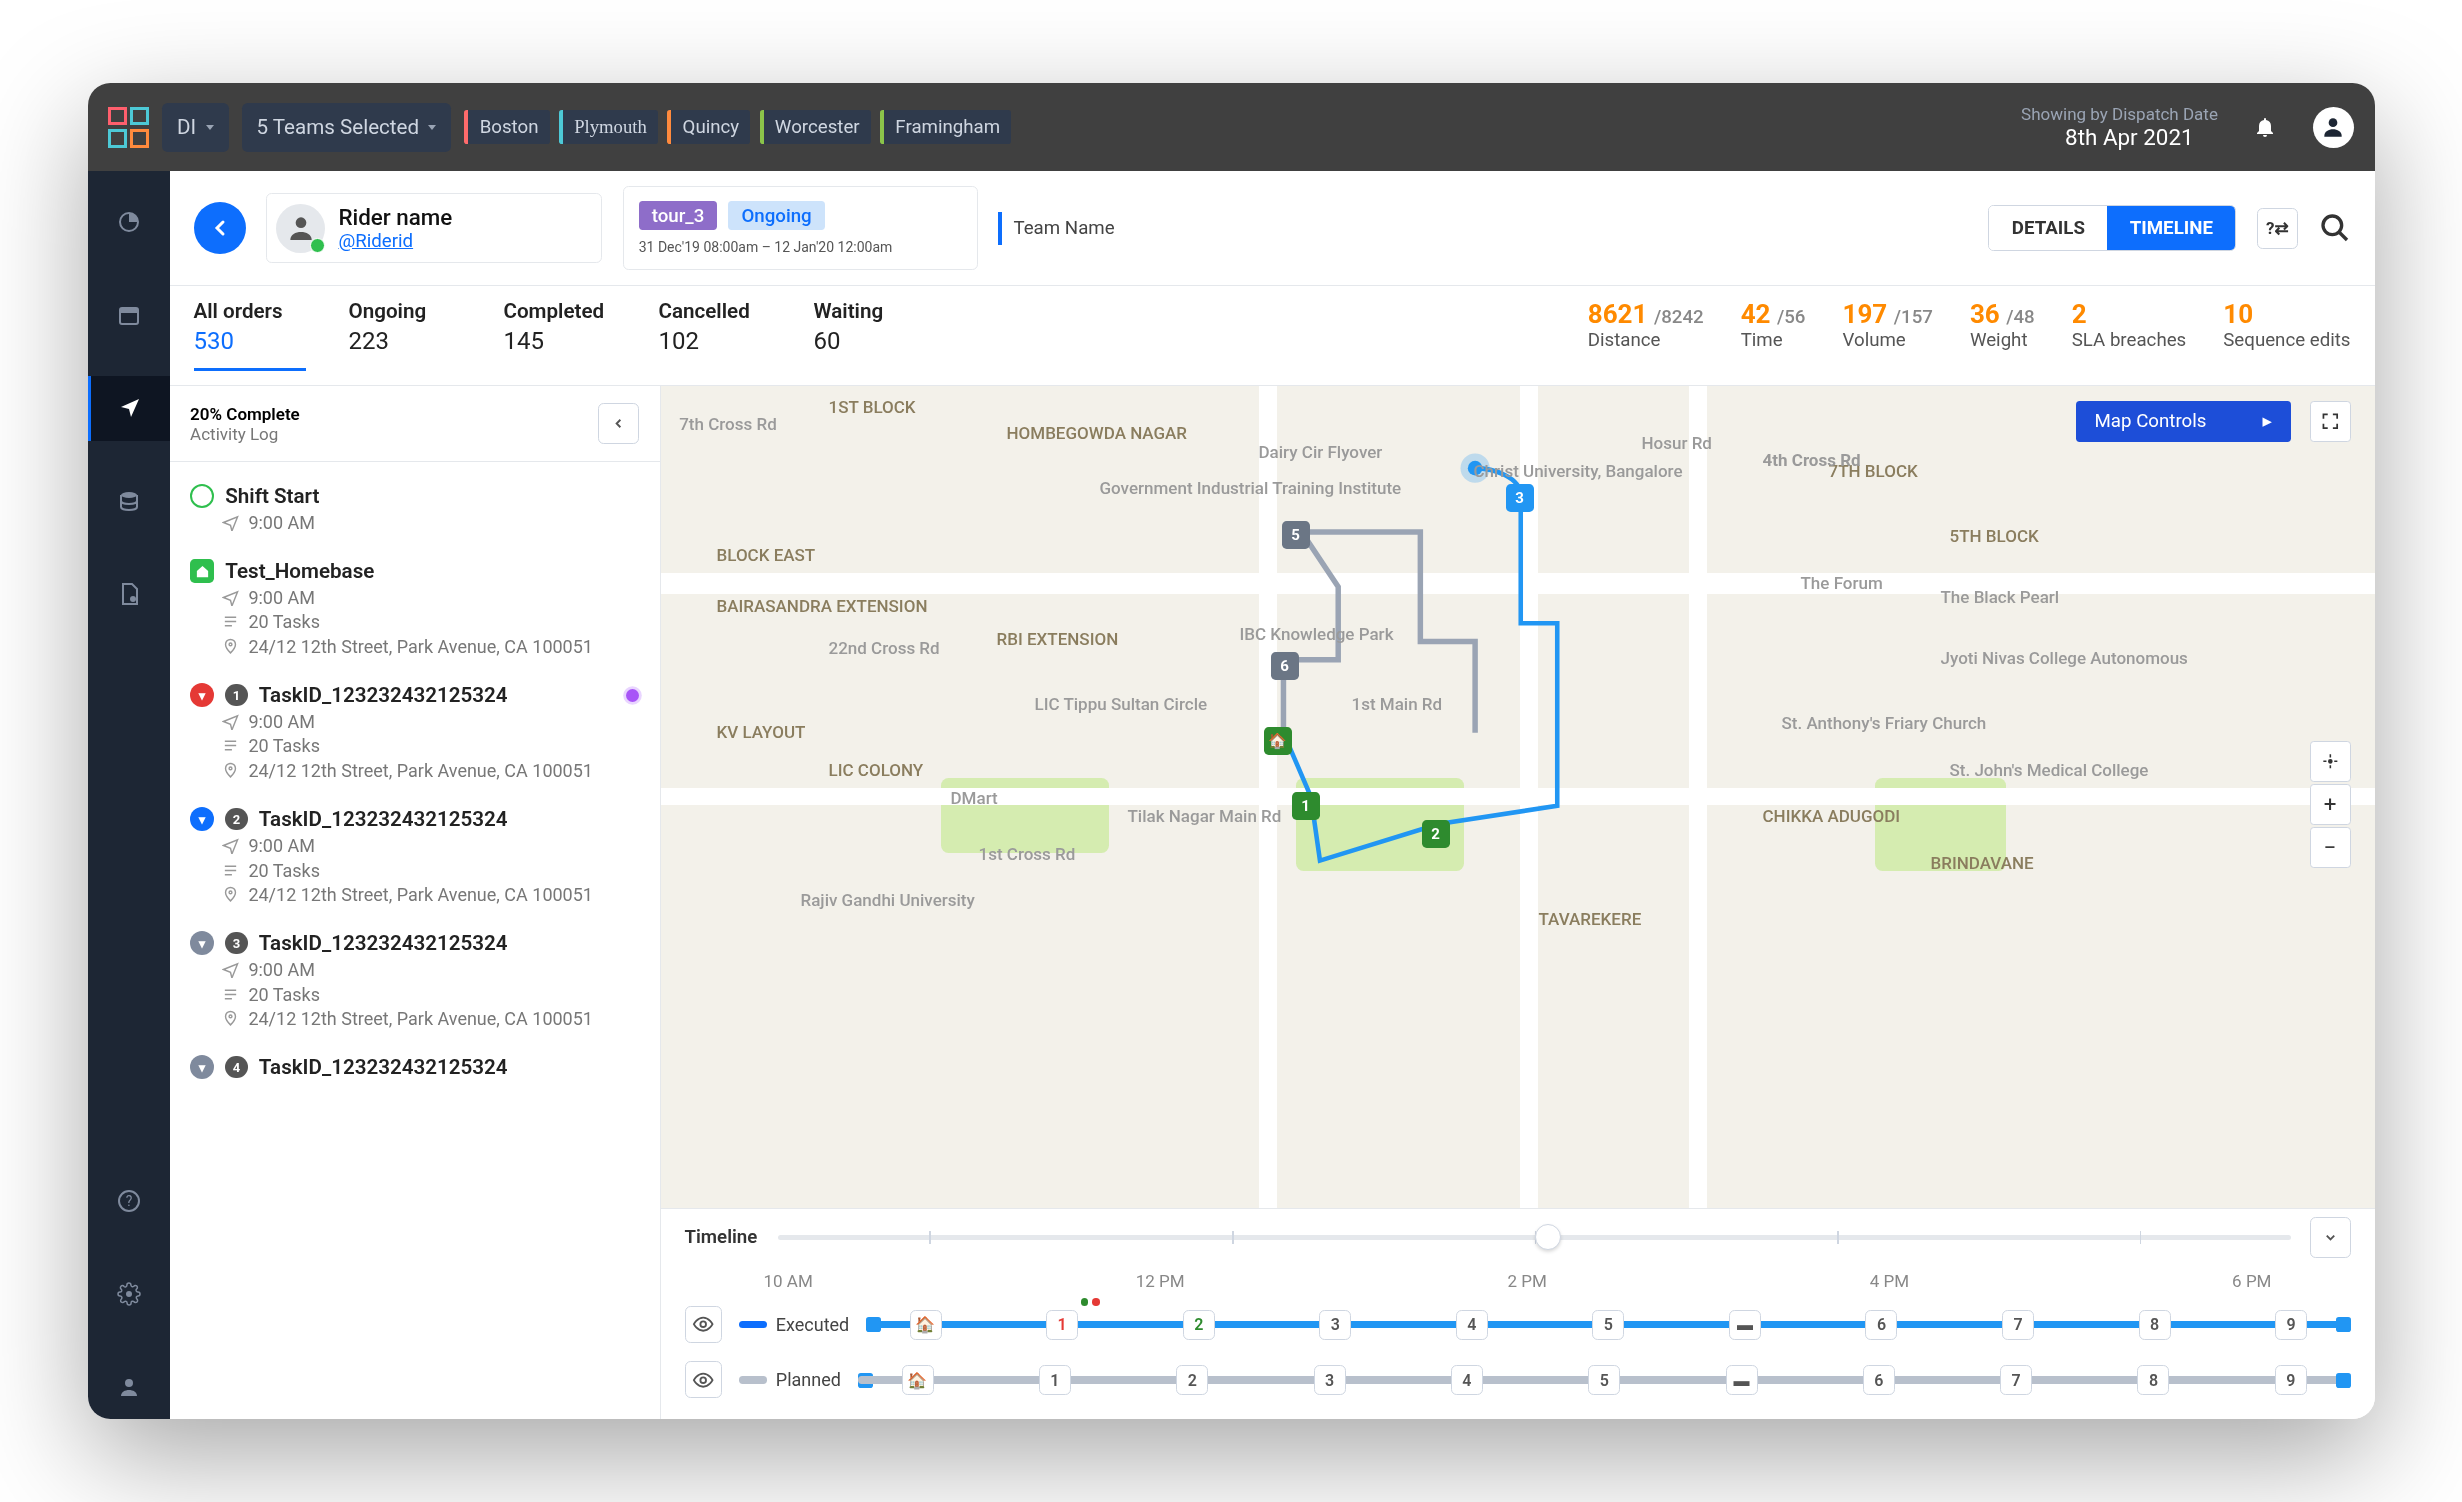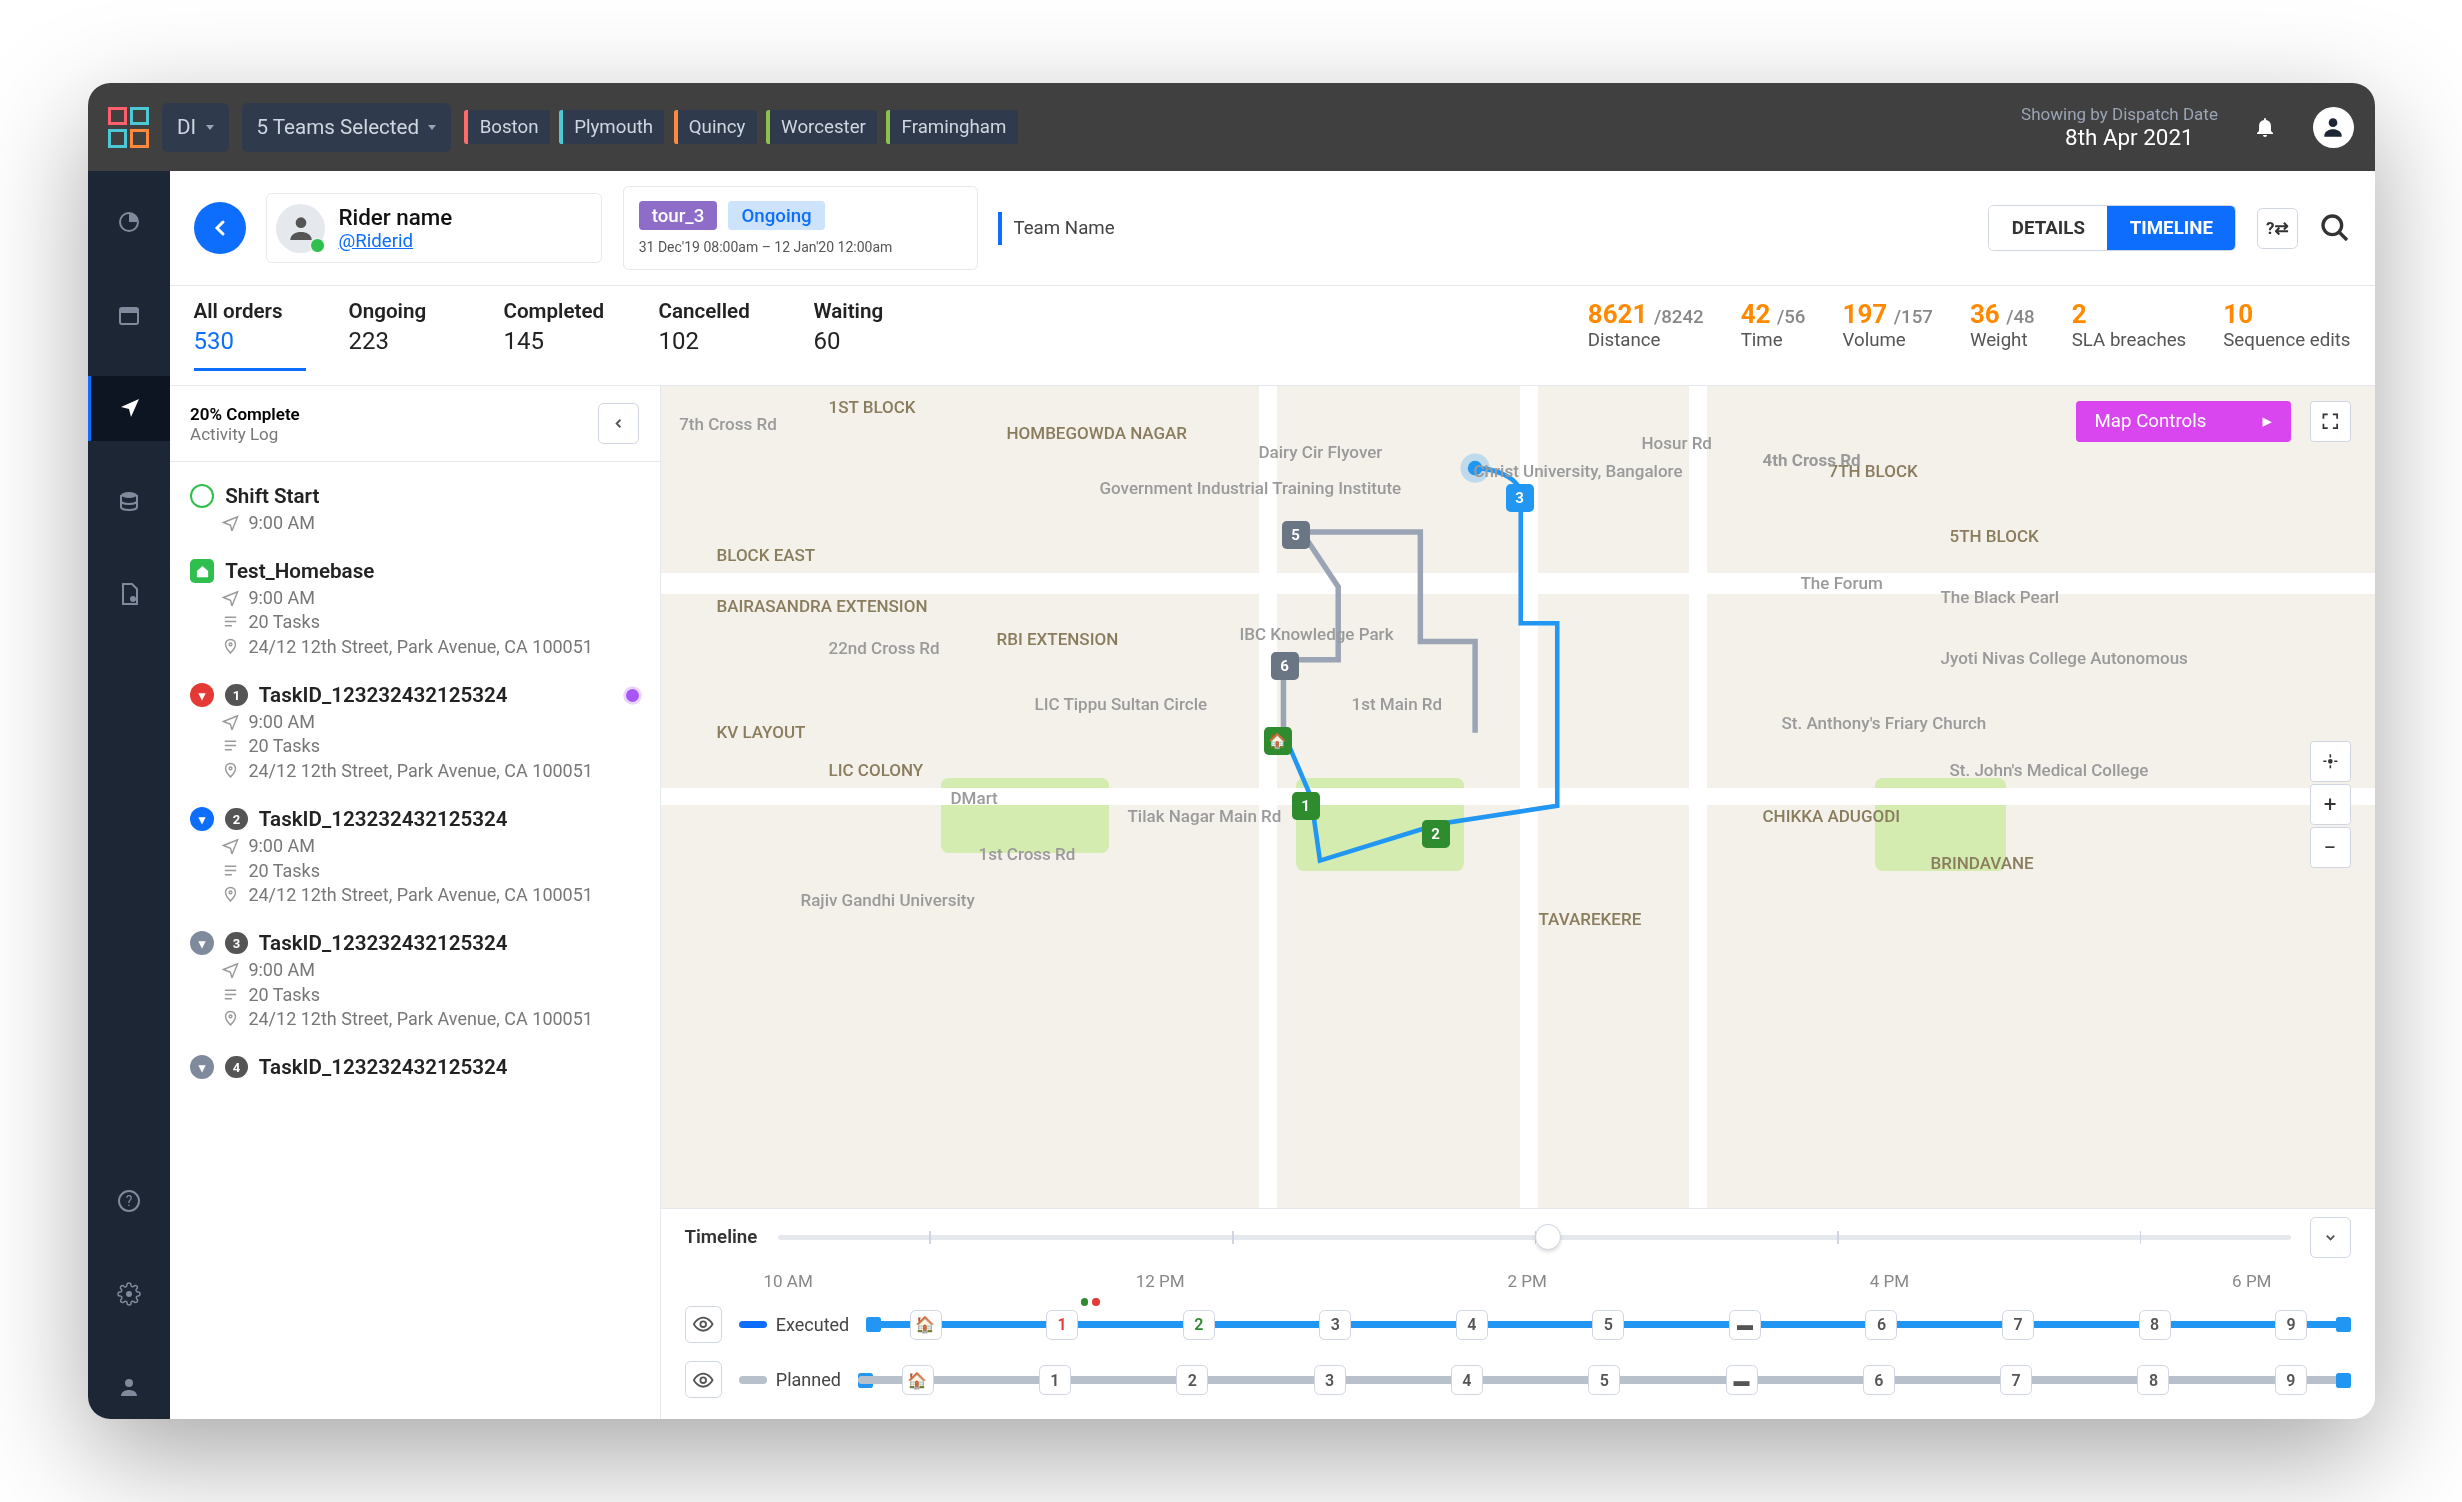--- a/index.html
+++ b/index.html
@@ -89,21 +89,21 @@
 .map-road { position: absolute; background: #fff; }
 .map-green { position: absolute; background: #d5ecb0; }
 .map-label { position: absolute; font-size: 17px; color: #8a7d5e; font-weight: 500; }
 .map-label.grey { color: #9a9a9a; }
 .route-blue { stroke: #2196f3; stroke-width: 5; fill: none; }
 .route-grey { stroke: #9aa4b4; stroke-width: 6; fill: none; }
 .mk { position: absolute; width: 28px; height: 28px; border-radius: 4.7px; color: #fff; font-size: 15px; font-weight: 700; display: flex; align-items: center; justify-content: center; transform: translate(-50%, -50%); }
 .mk.g { background: #2e8b2e; }
 .mk.b { background: #2196f3; }
 .mk.gr { background: #6b7685; }
-.map-ctrl-btn { position: absolute; background: #d946ef; color: #fff; padding: 9.3px 18.7px; border-radius: 3.7px; font-size: 18.7px; display: flex; align-items: center; gap: 56px; top: 15px; right: 84px; }
+.map-ctrl-btn { position: absolute; background: #1d4ed8; color: #fff; padding: 9.3px 18.7px; border-radius: 3.7px; font-size: 18.7px; display: flex; align-items: center; gap: 56px; top: 15px; right: 84px; }
 .fs-btn, .zoom-btn { position: absolute; width: 41px; height: 41px; background: #fff; border: 0.9px solid #cfd6e1; border-radius: 3.7px; display: flex; align-items: center; justify-content: center; }
 .fs-btn { top: 15px; right: 24px; }
 .zoom-col { position: absolute; right: 24px; top: 355px; display: flex; flex-direction: column; gap: 1.9px; }
 
 .timeline-sec { border-top: 0.9px solid #e5e8ec; background: #fff; }
 .tl-slider-row { display: flex; align-items: center; padding: 7.5px 24px; gap: 18.7px; }
 .tl-slider-row .lbl { font-size: 18.7px; font-weight: 600; color: #333; min-width: 75px; }
 .tl-track { flex: 1; height: 5.6px; background: #e5e8ec; border-radius: 2.8px; position: relative; }
 .tl-thumb { position: absolute; top: -10.3px; left: 50%; width: 26px; height: 26px; background: #fff; border: 0.9px solid #cfd6e1; border-radius: 50%; box-shadow: 0 1.9px 3.7px rgba(0,0,0,.15); }
 .tl-tick { position: absolute; top: -3.7px; width: 1.9px; height: 13px; background: #cfd6e1; }
@@ -140,21 +140,21 @@
     <div class="select-box">
         <span>DI</span>
         <span class="chev"></span>
       </div>
     <div class="select-box">
         <span>5 Teams Selected</span>
         <span class="chev"></span>
       </div>
     <div class="tag-row" id="city-tags">
         <div class="city-tag" style="border-left-color: rgb(255, 107, 107);">Boston</div>
-        <div class="city-tag" style="border-left-color: rgb(77, 201, 214);">Plymouth</div>
+        <div class="city-tag" style="border-left-color: rgb(77, 201, 214); font-family: Liberation Serif, serif;">Plymouth</div>
         <div class="city-tag" style="border-left-color: rgb(255, 138, 61);">Quincy</div>
         <div class="city-tag" style="border-left-color: rgb(139, 195, 74);">Worcester</div>
         <div class="city-tag" style="border-left-color: rgb(139, 195, 74);">Framingham</div>
       </div>
     <div class="topbar-right">
       <div class="date-block">
         <small>Showing by Dispatch Date</small>
         <strong>8th Apr 2021</strong>
       </div>
       <div class="icon-btn">

